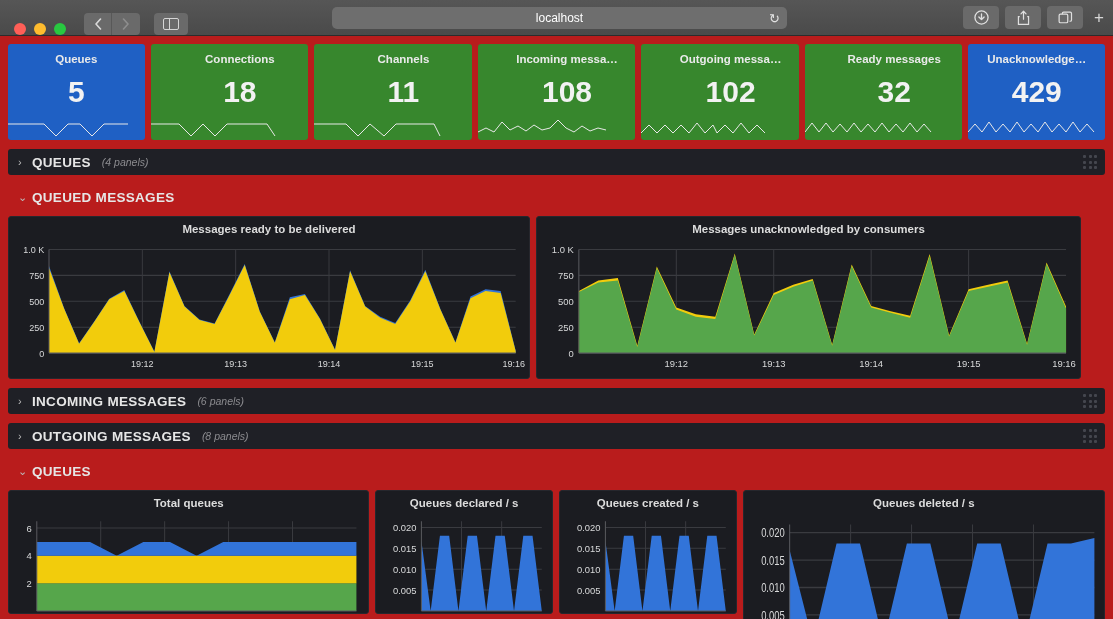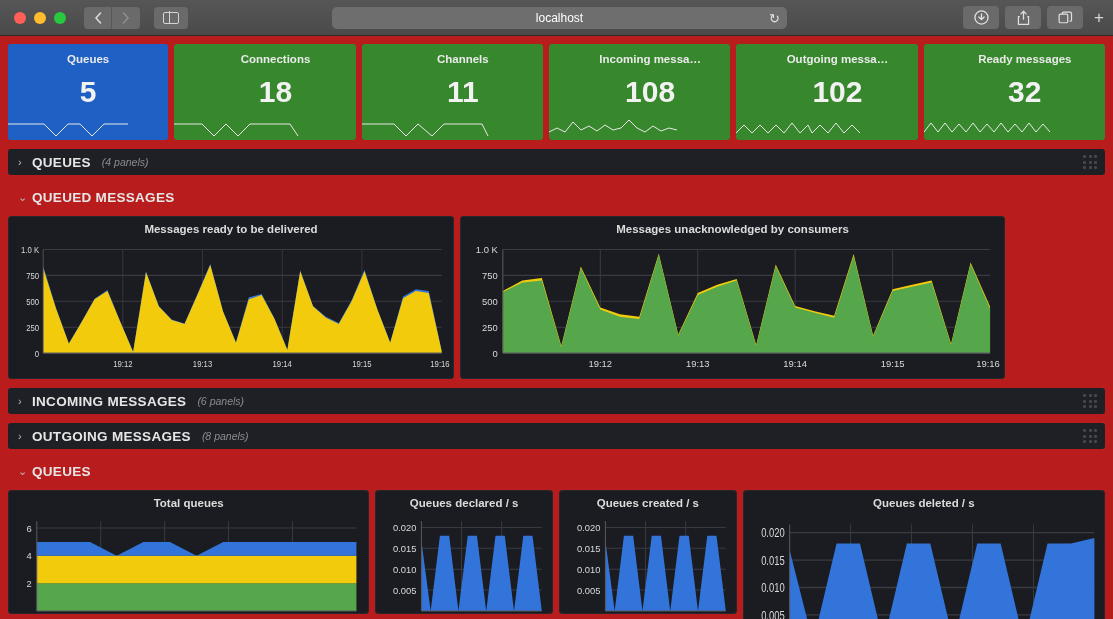--- a/index.html
+++ b/index.html
@@ -8,21 +8,21 @@
     background: #111217;
     font-family: "Liberation Sans", sans-serif;
     overflow: hidden;
   }
 
   
   .chrome {
     height: 36px; width: 100%;
     background: linear-gradient(#565656, #4a4a4a);
     border-bottom: 1px solid #2c2c2c;
-    display: flex; align-items: center;
+    display: flex; align-items: flex-end;
     padding: 0 8px;
     position: relative;
   }
   .lights { display: flex; gap: 8px; align-items: center; margin-left: 6px; }
   .light { width: 12px; height: 12px; border-radius: 50%; }
   .light.red { background: #ff5f57; }
   .light.yellow { background: #febc2e; }
   .light.green { background: #28c840; }
 
   .navbtns { display: flex; margin-left: 18px; }
@@ -219,20 +219,27 @@
           <polyline fill="none" stroke="#e8e8e8" stroke-width="1" vector-effect="non-scaling-stroke" points="0,27 8,19 16,27 24,19 32,27 40,19 48,27 56,17 64,27 72,19 76,27 84,19 92,27 100,17 108,27 116,19 124,27"></polyline>
         </svg>
     </div>
     <div class="stat green">
       <div class="stat-title">Ready messages</div>
       <div class="stat-value">32</div>
       <svg class="stat-spark" viewBox="0 0 128 34" preserveAspectRatio="none">
           <polyline fill="none" stroke="#e8e8e8" stroke-width="1" vector-effect="non-scaling-stroke" points="0,26 7,17 14,26 21,17 28,26 35,18 42,26 49,17 56,26 63,18 70,26 77,17 84,26 91,18 98,26 105,17 112,26 119,18 126,26"></polyline>
         </svg>
     </div>
+    <div class="stat blue">
+      <div class="stat-title">Unacknowledge…</div>
+      <div class="stat-value">429</div>
+      <svg class="stat-spark" viewBox="0 0 128 34" preserveAspectRatio="none">
+          <polyline fill="none" stroke="#e8e8e8" stroke-width="1" vector-effect="non-scaling-stroke" points="0,26 7,18 14,26 21,16 28,26 35,18 42,26 49,16 56,26 63,18 70,26 77,16 84,26 91,18 98,26 105,16 112,26 119,18 126,26"></polyline>
+        </svg>
+    </div>
   </div>
 
   <div class="rowhdr collapsed">
     <span class="chev">›</span>
     <span class="rowtitle">QUEUES</span>
     <span class="rowcount">(4 panels)</span>
     <span class="dragdots">
         <i></i>
         <i></i>
         <i></i>
@@ -244,21 +251,21 @@
         <i></i>
       </span>
   </div>
 
   <div class="rowhdr">
     <span class="chev">⌄</span>
     <span class="rowtitle">QUEUED MESSAGES</span>
   </div>
 
   <div class="panelrow">
-    <div class="panel" style="width:446px;height:163px">
+    <div class="panel" style="width:522px;height:163px">
       <div class="panel-title">Messages ready to be delivered</div>
       <div class="panel-body">
         <svg id="chart-ready" viewBox="0 0 546 136" preserveAspectRatio="none">
             <line x1="42" x2="532" y1="87" y2="87" class="grid"></line>
             <line x1="42" x2="532" y1="62" y2="62" class="grid"></line>
             <line x1="42" x2="532" y1="37" y2="37" class="grid"></line>
             <line x1="42" x2="532" y1="12" y2="12" class="grid"></line>
             <line x1="140" x2="140" y1="12" y2="112" class="grid"></line>
             <line x1="238" x2="238" y1="12" y2="112" class="grid"></line>
             <line x1="336" x2="336" y1="12" y2="112" class="grid"></line>

